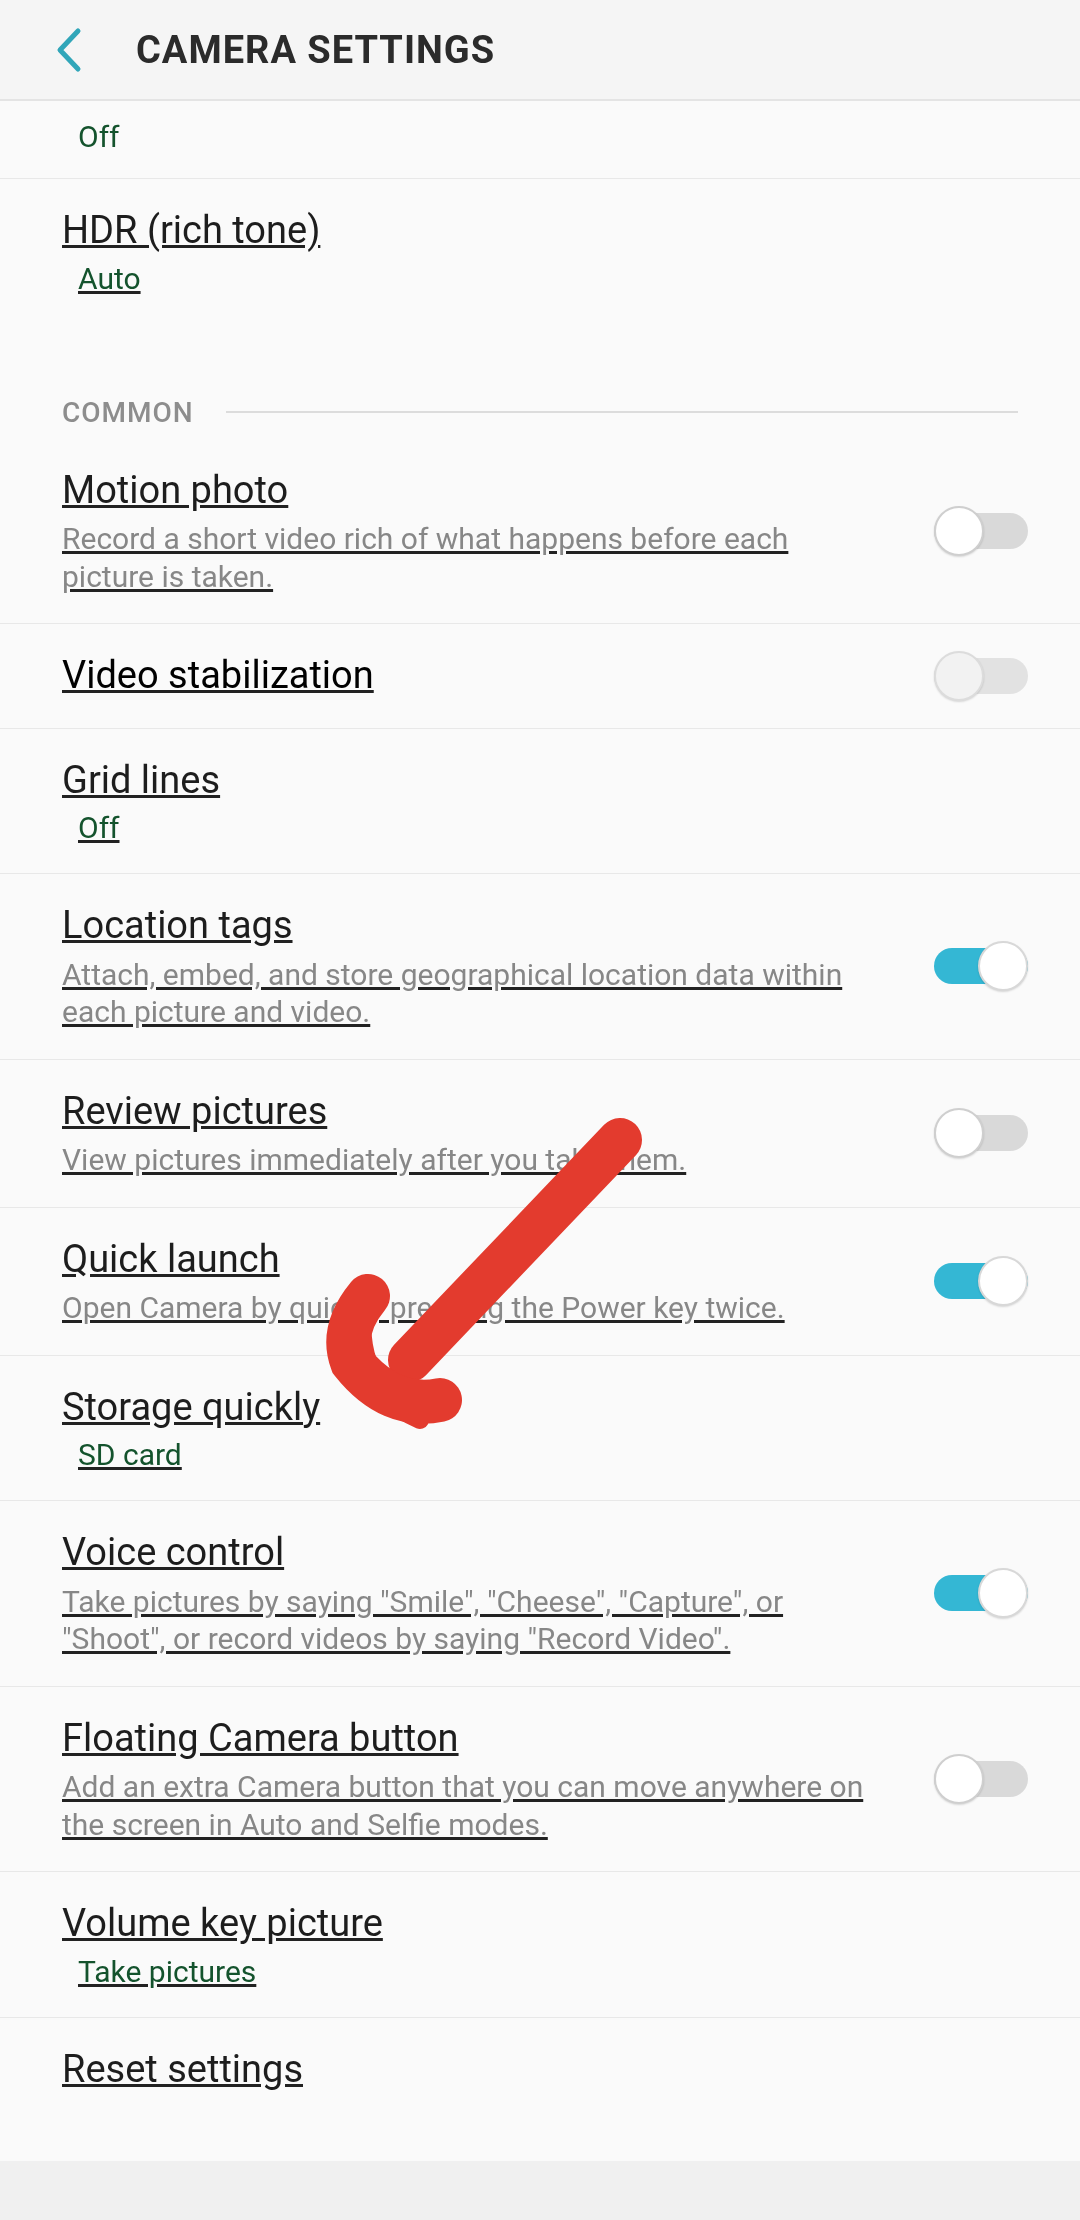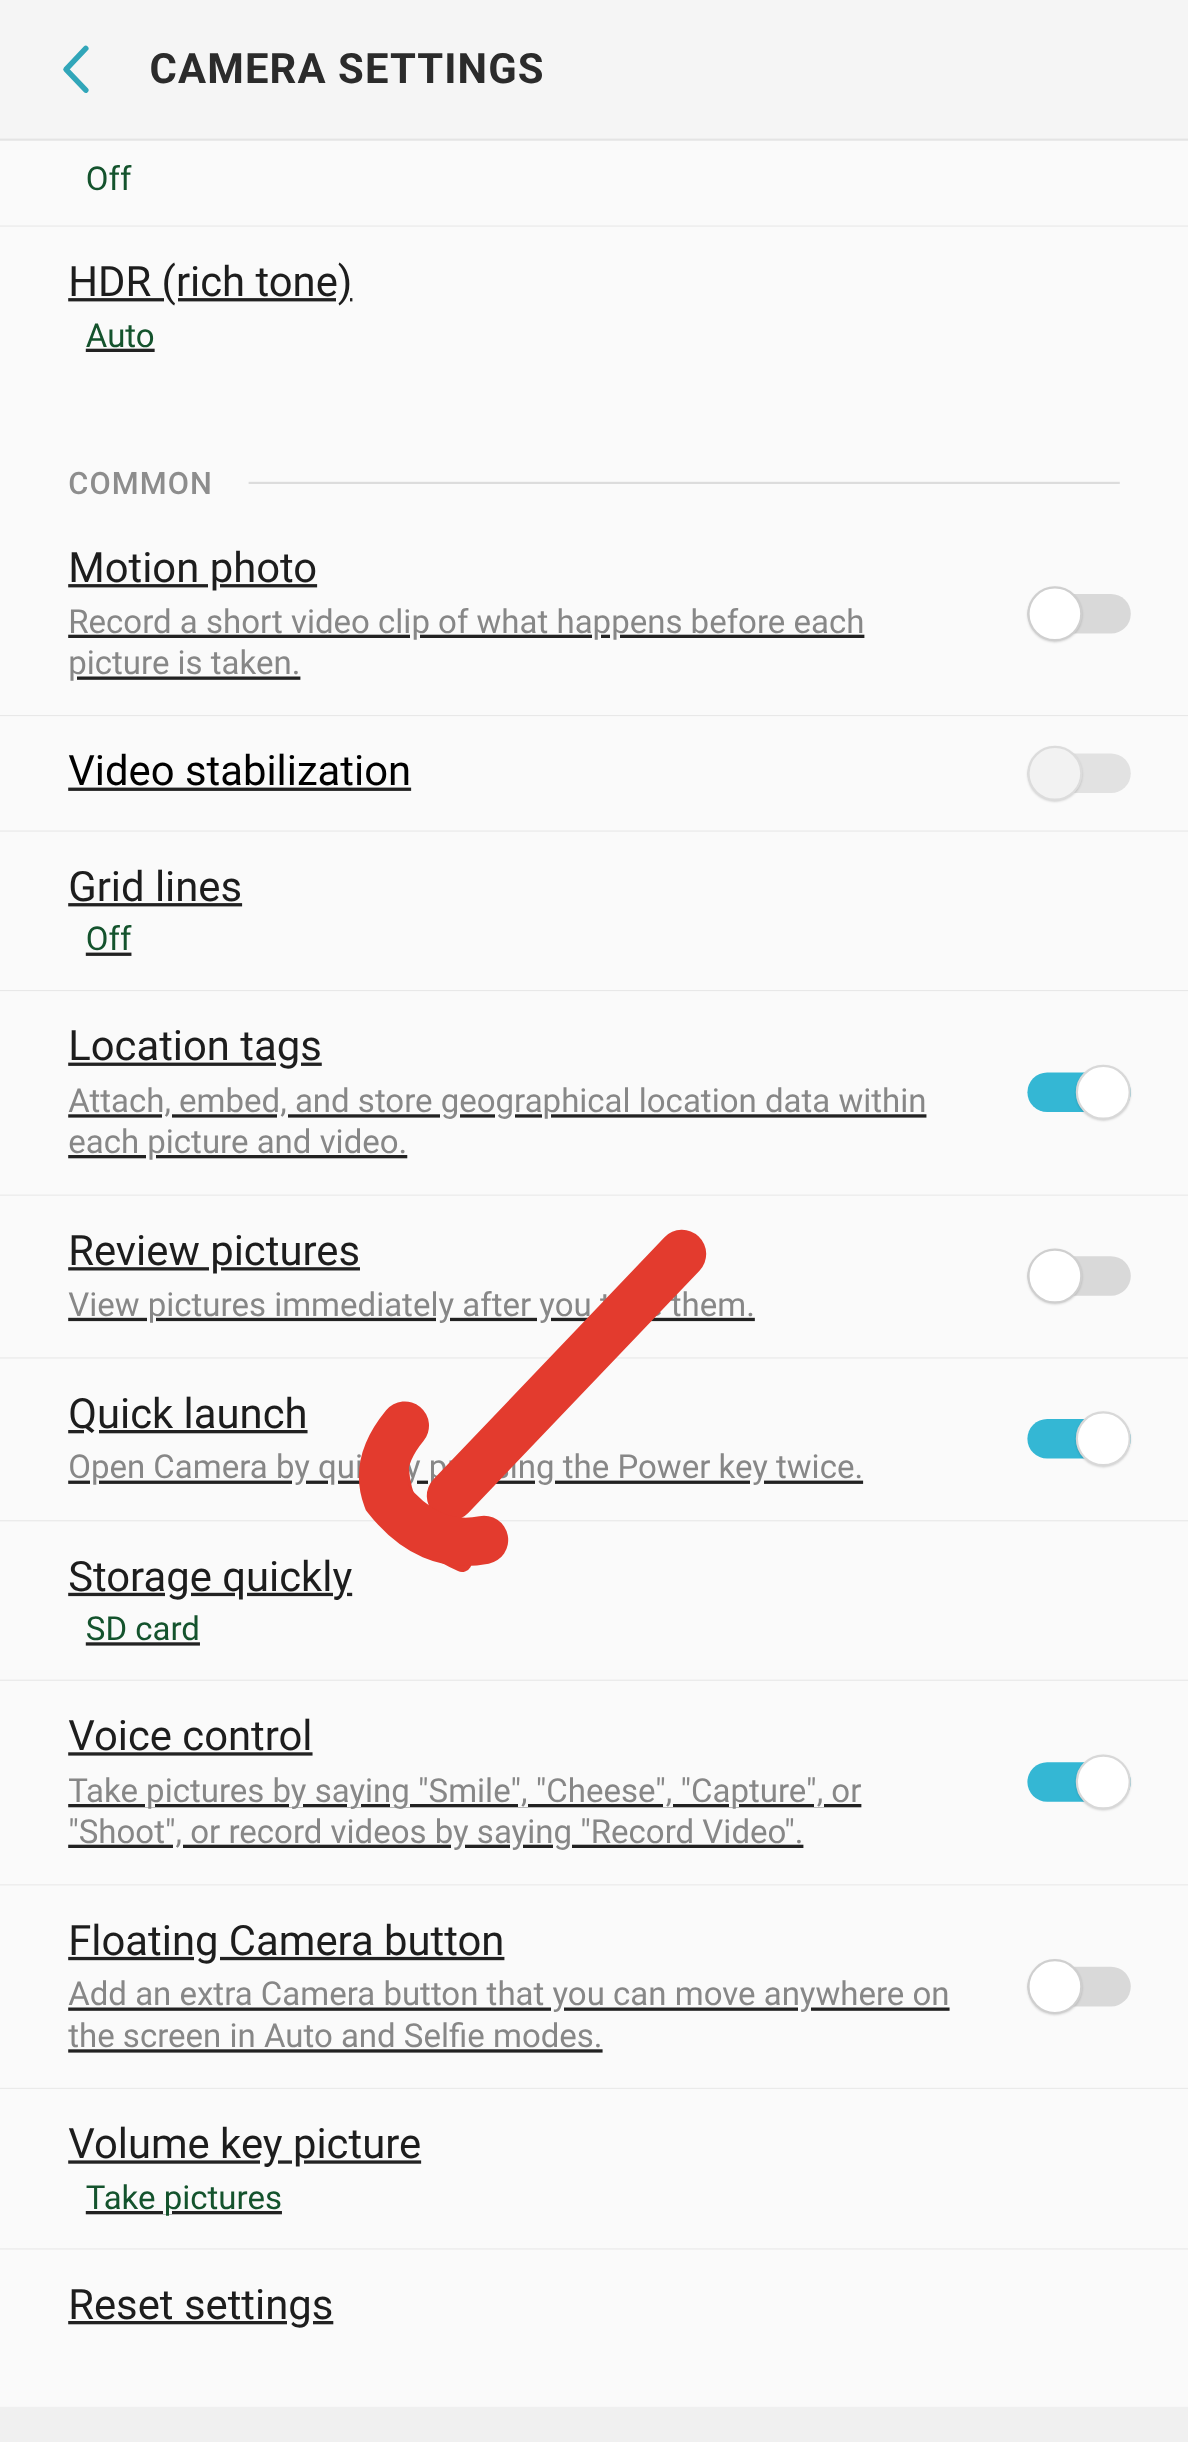--- a/index.html
+++ b/index.html
@@ -5,21 +5,21 @@
   * { box-sizing: border-box; margin: 0; padding: 0; }
   html, body { width: 1080px; height: 2220px; }
   body {
     background: #f0f0f0;
     font-family: -apple-system, "Segoe UI", Roboto, "Helvetica Neue", Arial, sans-serif;
     color: #222;
     overflow: hidden;
   }
 
   .header {
-    height: 128px;
+    height: 101px;
     display: flex;
     align-items: center;
     padding: 0 30px 0 44px;
     background: #f5f5f5;
     border-bottom: 2px solid #e4e4e4;
   }
   .back-btn {
     width: 50px; height: 50px;
     display: flex; align-items: center; justify-content: center;
     margin-right: 42px;
@@ -157,21 +157,21 @@
   </div>
 
   <div class="section-header">
     <span class="section-label">COMMON</span>
     <span class="section-line"></span>
   </div>
 
   <div class="row">
     <div class="row-body">
       <div class="row-title">Motion photo</div>
-      <div class="row-desc">Record a short video clip of what happens before each picture is taken.</div>
+      <div class="row-desc">Record a short video rich of what happens before each picture is taken.</div>
     </div>
     <div class="switch switch-off">
       <div class="switch-track"></div>
         <div class="switch-thumb"></div>
     </div>
   </div>
 
   <div class="row">
     <div class="row-body">
       <div class="row-title disabled">Video stabilization</div>

